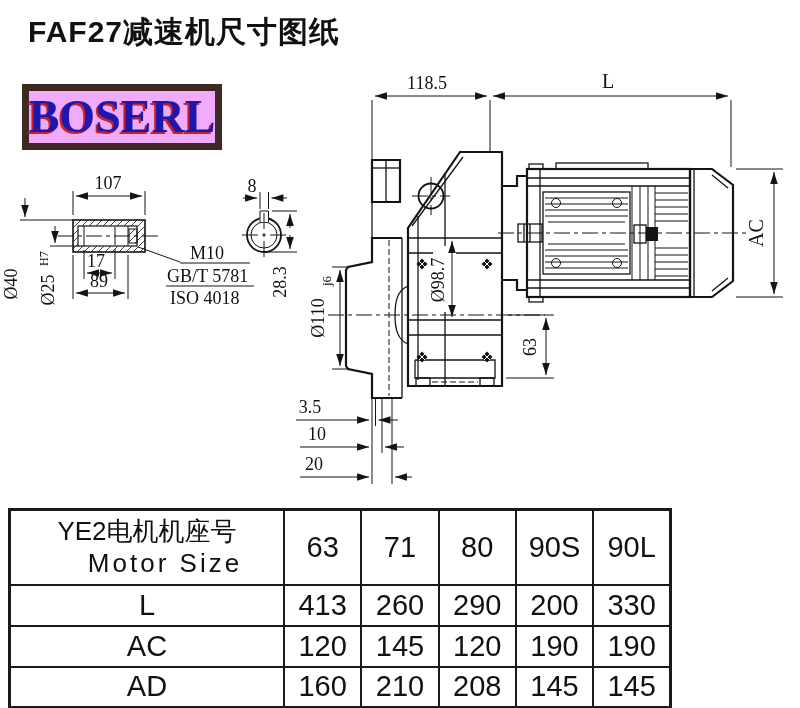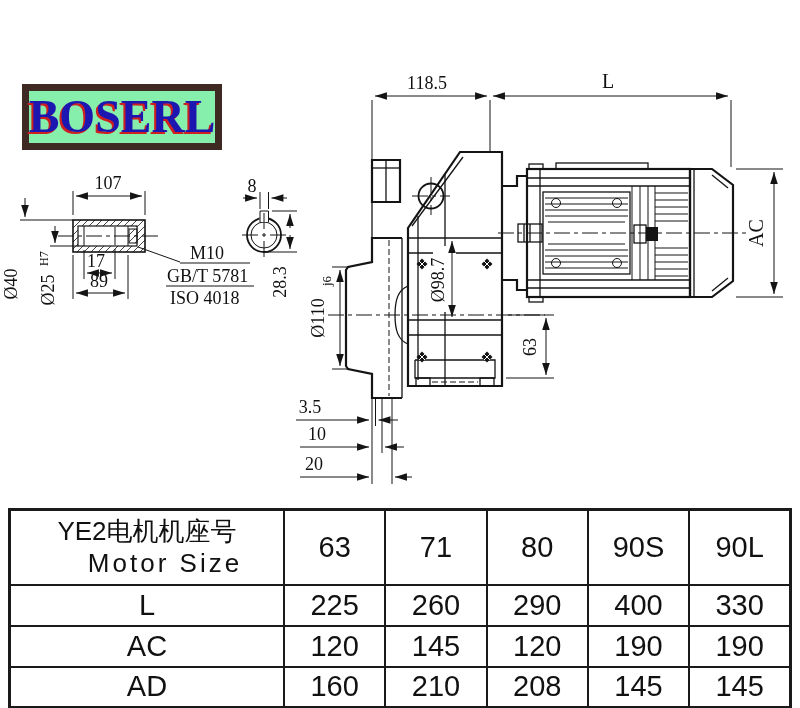--- a/index.html
+++ b/index.html
@@ -1,46 +1,47 @@
 <!DOCTYPE html>
 <html><head>
 <meta charset="utf-8">
 <style>
   html,body{margin:0;padding:0;background:#fff;}
   #page{position:relative;width:800px;height:708px;background:#fff;overflow:hidden;
         font-family:"Liberation Sans",sans-serif;color:#111;}
   #title{position:absolute;left:28px;top:12px;font-size:30px;font-weight:bold;
          letter-spacing:1px;font-family:"Liberation Sans",sans-serif;}
   #logo{position:absolute;left:22px;top:84px;width:186px;height:52px;
-        border:7px solid #3f2a23;background:#86efac;display:flex;align-items:center;justify-content:center;}
+        border:7px solid #3f2a23;background:#f0abfc;display:flex;align-items:center;justify-content:center;}
   #logo span{font-family:"Liberation Serif",serif;font-weight:bold;font-size:46px;line-height:1;
         color:#1c17b0;text-shadow:-2px 2px 0 #cf1f1f;letter-spacing:0px;}
   svg{position:absolute;left:0;top:0;}
   svg text{font-family:"Liberation Serif",serif;fill:#111;}
   .o{fill:none;stroke:#141414;stroke-width:2.2;stroke-linejoin:miter;}
   .d{fill:none;stroke:#141414;stroke-width:1.3;}
   .t{fill:none;stroke:#141414;stroke-width:1;}
   .cl{fill:none;stroke:#141414;stroke-width:1;stroke-dasharray:16 4 4 4;}
   .dsh{fill:none;stroke:#141414;stroke-width:1;stroke-dasharray:6 3;}
   .dt{font-size:18px;}
   .dtb{font-size:20px;}
-  #spec-table{position:absolute;left:8px;top:508px;width:784px;height:199px;
+  #spec-table{position:absolute;left:8px;top:508px;width:664px;height:199px;
         border-collapse:collapse;table-layout:fixed;text-align:center;}
   #spec-table td{border:2px solid #1a1a1a;padding:0;vertical-align:middle;
         font-size:29px;font-family:"Liberation Sans",sans-serif;}
   #spec-table{border:3px solid #1a1a1a;}
   #spec-table .hd{font-size:26px;line-height:1.25;}
   #spec-table .hd .en{letter-spacing:3px;font-size:26px;margin-left:36px;}
   #spec-table tr.h{height:75px;} #spec-table tr.r{height:41px;}
 </style>
 </head>
 <body>
 
 <div id="page">
 
+  <div id="title">FAF27减速机尺寸图纸</div>
 
   <div id="logo">
     <span>BOSERL</span>
   </div>
 
   <svg width="800" height="510" viewBox="0 0 800 510">
     <defs>
       <marker id="ar" viewBox="0 0 12 8" refX="11.5" refY="4" markerWidth="13" markerHeight="9" orient="auto">
         <path d="M0.5,0.5 L11.5,4 L0.5,7.5 Z" fill="#141414"></path>
       </marker>
@@ -293,24 +294,24 @@
         <div class="en">Motor Size</div>
       </td>
       <td>63</td>
       <td>71</td>
       <td>80</td>
       <td>90S</td>
       <td>90L</td>
     </tr>
     <tr class="r">
       <td style="width: 272px;">L</td>
-      <td>225</td>
+      <td>413</td>
       <td>260</td>
       <td>290</td>
-      <td>400</td>
+      <td>200</td>
       <td>330</td>
     </tr>
     <tr class="r">
       <td style="width: 272px;">AC</td>
       <td>120</td>
       <td>145</td>
       <td>120</td>
       <td>190</td>
       <td>190</td>
     </tr>

